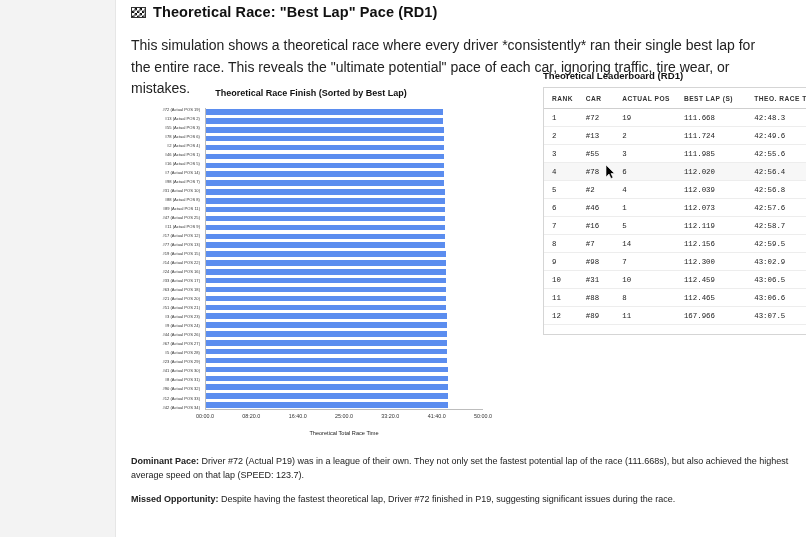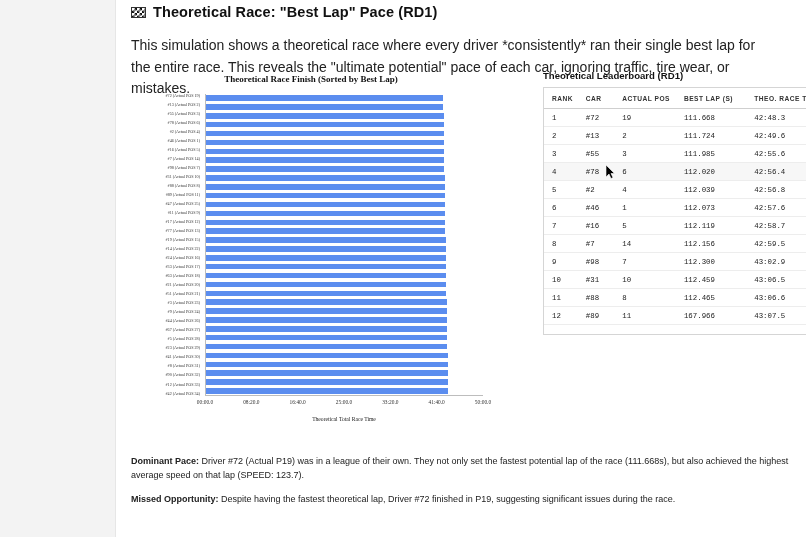--- a/index.html
+++ b/index.html
@@ -47,22 +47,22 @@
   }
   .intro {
     position: absolute;
     left: 14px; top: 35px; width: 640px;
     font-size: 14px; line-height: 1.55;
     color: #222222;
   }
   
   .chart-panel {
     position: absolute;
-    left: 14px; top: 74px;
-    width: 360px; height: 370px; font-family: Liberation Serif, serif;
+    left: 14px; top: 88px;
+    width: 360px; height: 370px;
   }
   .chart-title {
     text-align: center;
     font-size: 9px;
     font-weight: bold;
     color: #111;
     margin-bottom: 6px;
   }
   .plot-wrap {
     position: relative;

